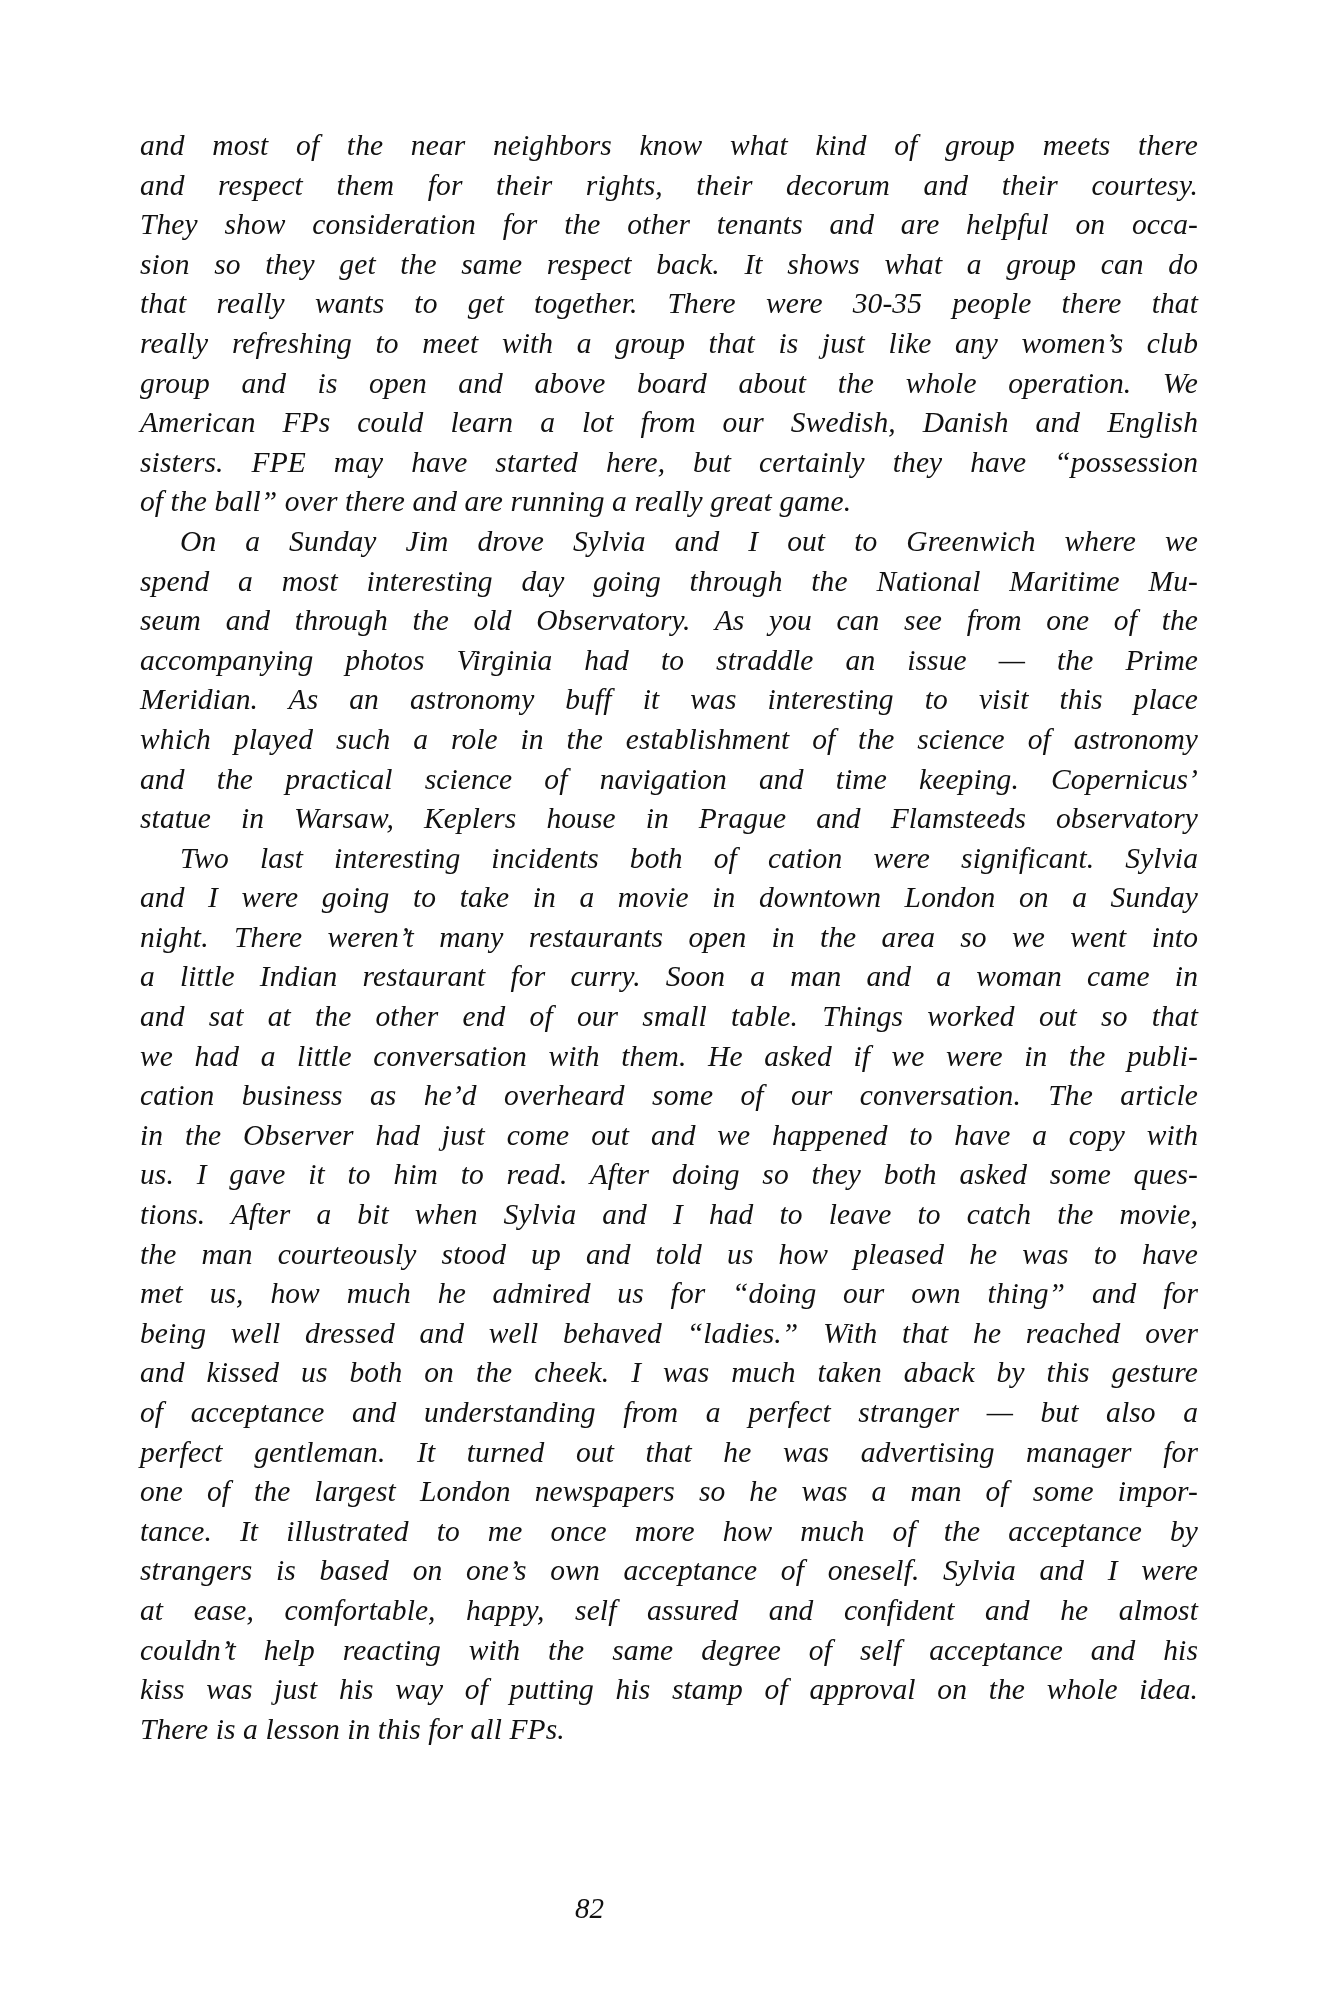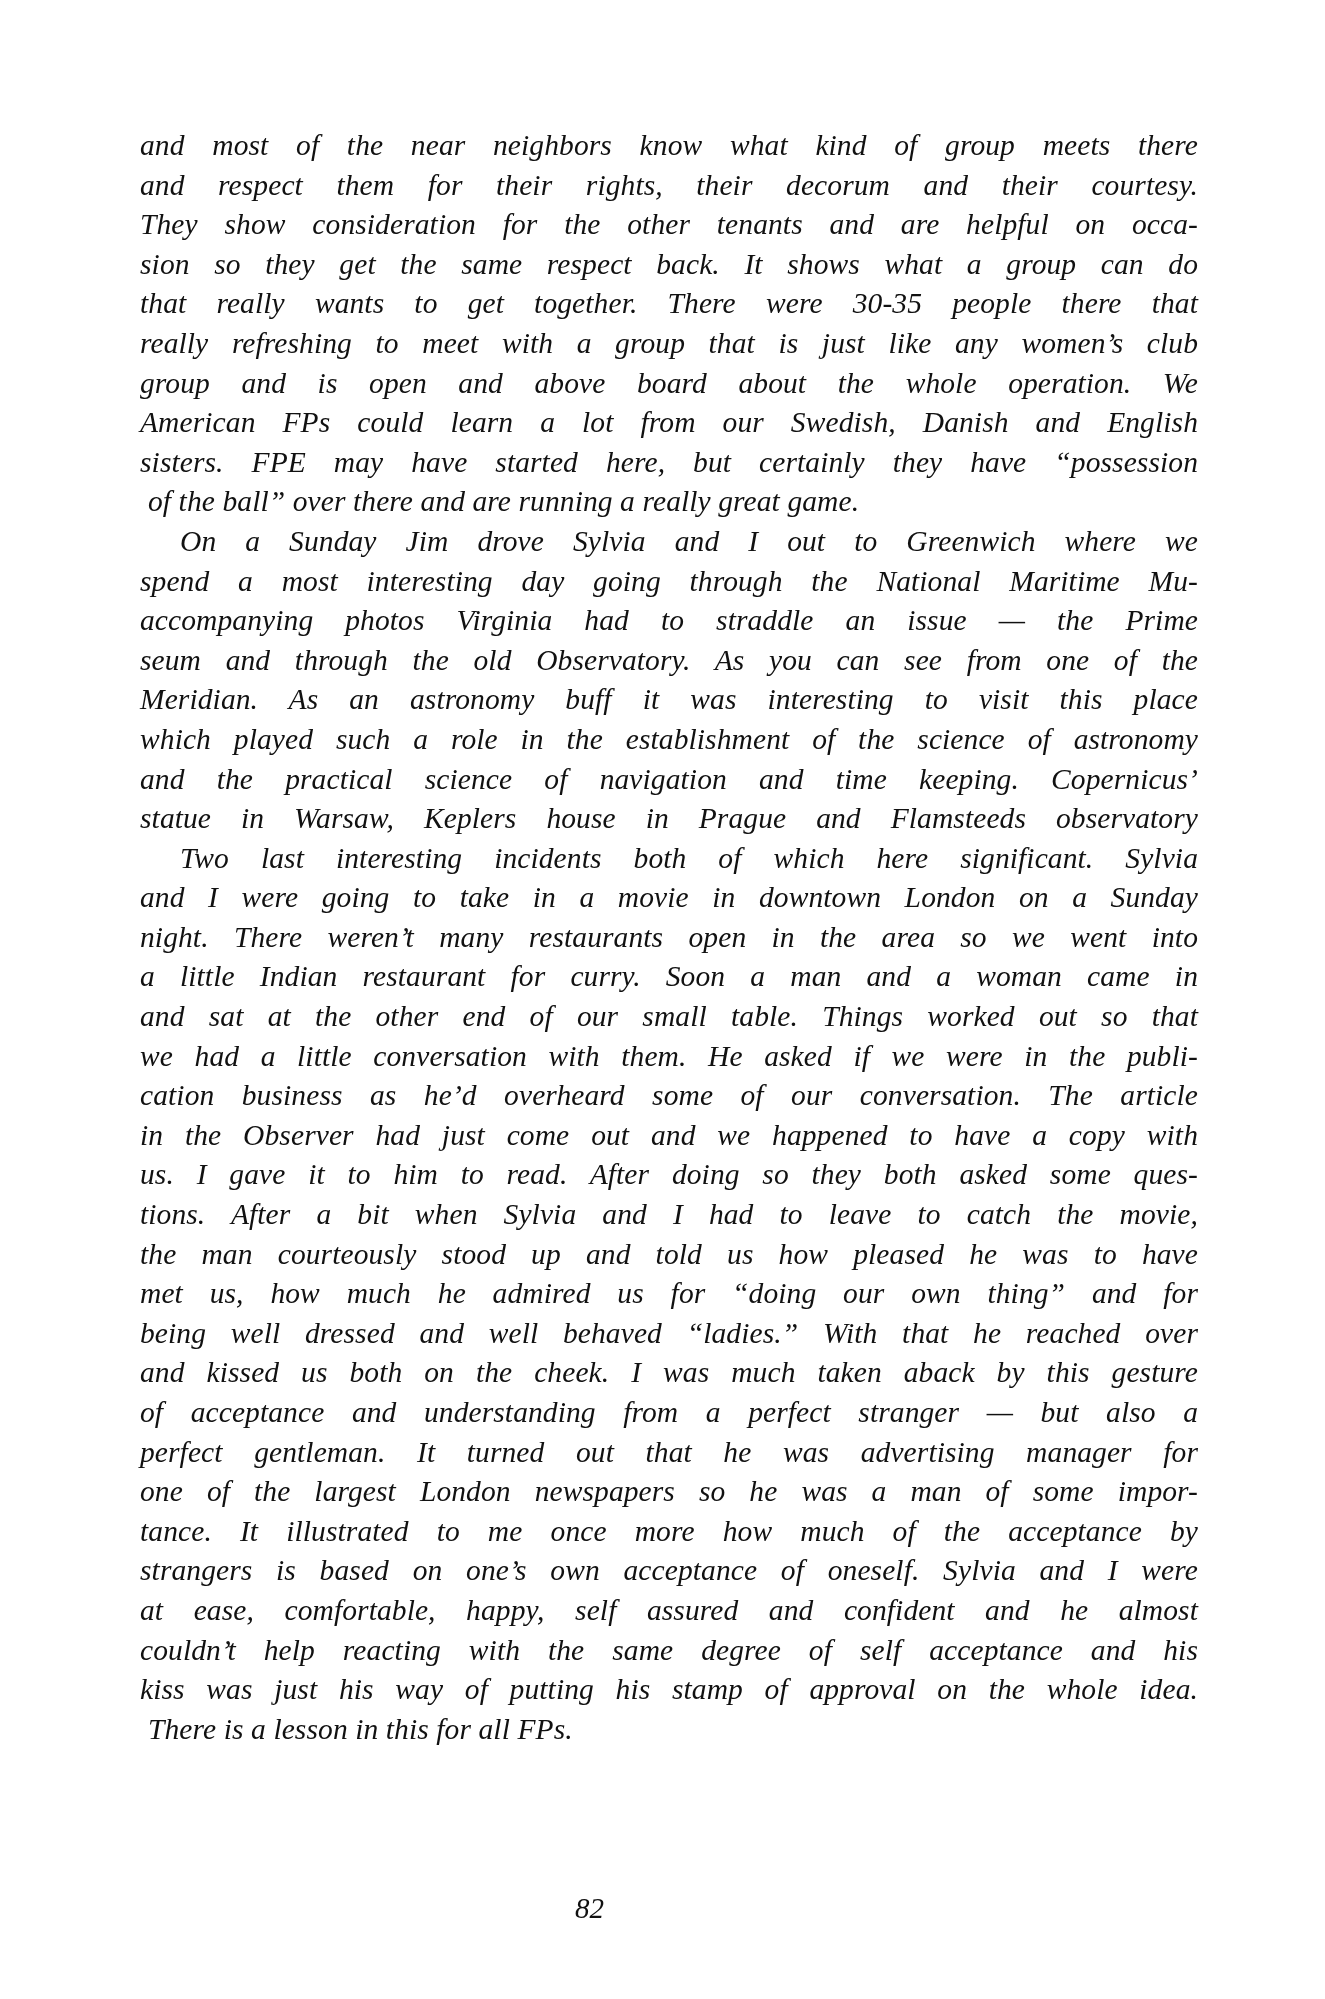--- a/index.html
+++ b/index.html
@@ -36,21 +36,20 @@
     font-size: 29.5px;
     text-align: justify;
     text-align-last: justify;
     white-space: nowrap;
     overflow: visible;
     letter-spacing: 0.1px;
   }
   .line.last {
     text-align-last: left;
     text-align: left;
-    margin-left: 8px;
   }
   .line.indent {
     padding-left: 40px;
   }
   .page-number {
     position: absolute;
     left: 0;
     width: 1179px;
     top: 1890px;
     text-align: center;
@@ -73,30 +72,30 @@
       <span class="line">really refreshing to meet with a group that is just like any women’s club</span>
       <span class="line">group and is open and above board about the whole operation. We</span>
       <span class="line">American FPs could learn a lot from our Swedish, Danish and English</span>
       <span class="line">sisters. FPE may have started here, but certainly they have “possession</span>
       <span class="line last">of the ball” over there and are running a really great game.</span>
     </div>
 
     <div>
       <span class="line indent">On a Sunday Jim drove Sylvia and I out to Greenwich where we</span>
       <span class="line">spend a most interesting day going through the National Maritime Mu-</span>
+      <span class="line">seum and through the old Observatory. As you can see from one of the</span>
       <span class="line">accompanying photos Virginia had to straddle an issue — the Prime</span>
-      <span class="line">seum and through the old Observatory. As you can see from one of the</span>
       <span class="line">Meridian. As an astronomy buff it was interesting to visit this place</span>
       <span class="line">which played such a role in the establishment of the science of astronomy</span>
       <span class="line">and the practical science of navigation and time keeping. Copernicus’</span>
       <span class="line">statue in Warsaw, Keplers house in Prague and Flamsteeds observatory</span>
     </div>
 
     <div>
-      <span class="line indent">Two last interesting incidents both of which here significant. Sylvia</span>
+      <span class="line indent">Two last interesting incidents both of cation were significant. Sylvia</span>
       <span class="line">and I were going to take in a movie in downtown London on a Sunday</span>
       <span class="line">night. There weren’t many restaurants open in the area so we went into</span>
       <span class="line">a little Indian restaurant for curry. Soon a man and a woman came in</span>
       <span class="line">and sat at the other end of our small table. Things worked out so that</span>
       <span class="line">we had a little conversation with them. He asked if we were in the publi-</span>
       <span class="line">cation business as he’d overheard some of our conversation. The article</span>
       <span class="line">in the Observer had just come out and we happened to have a copy with</span>
       <span class="line">us. I gave it to him to read. After doing so they both asked some ques-</span>
       <span class="line">tions. After a bit when Sylvia and I had to leave to catch the movie,</span>
       <span class="line">the man courteously stood up and told us how pleased he was to have</span>

